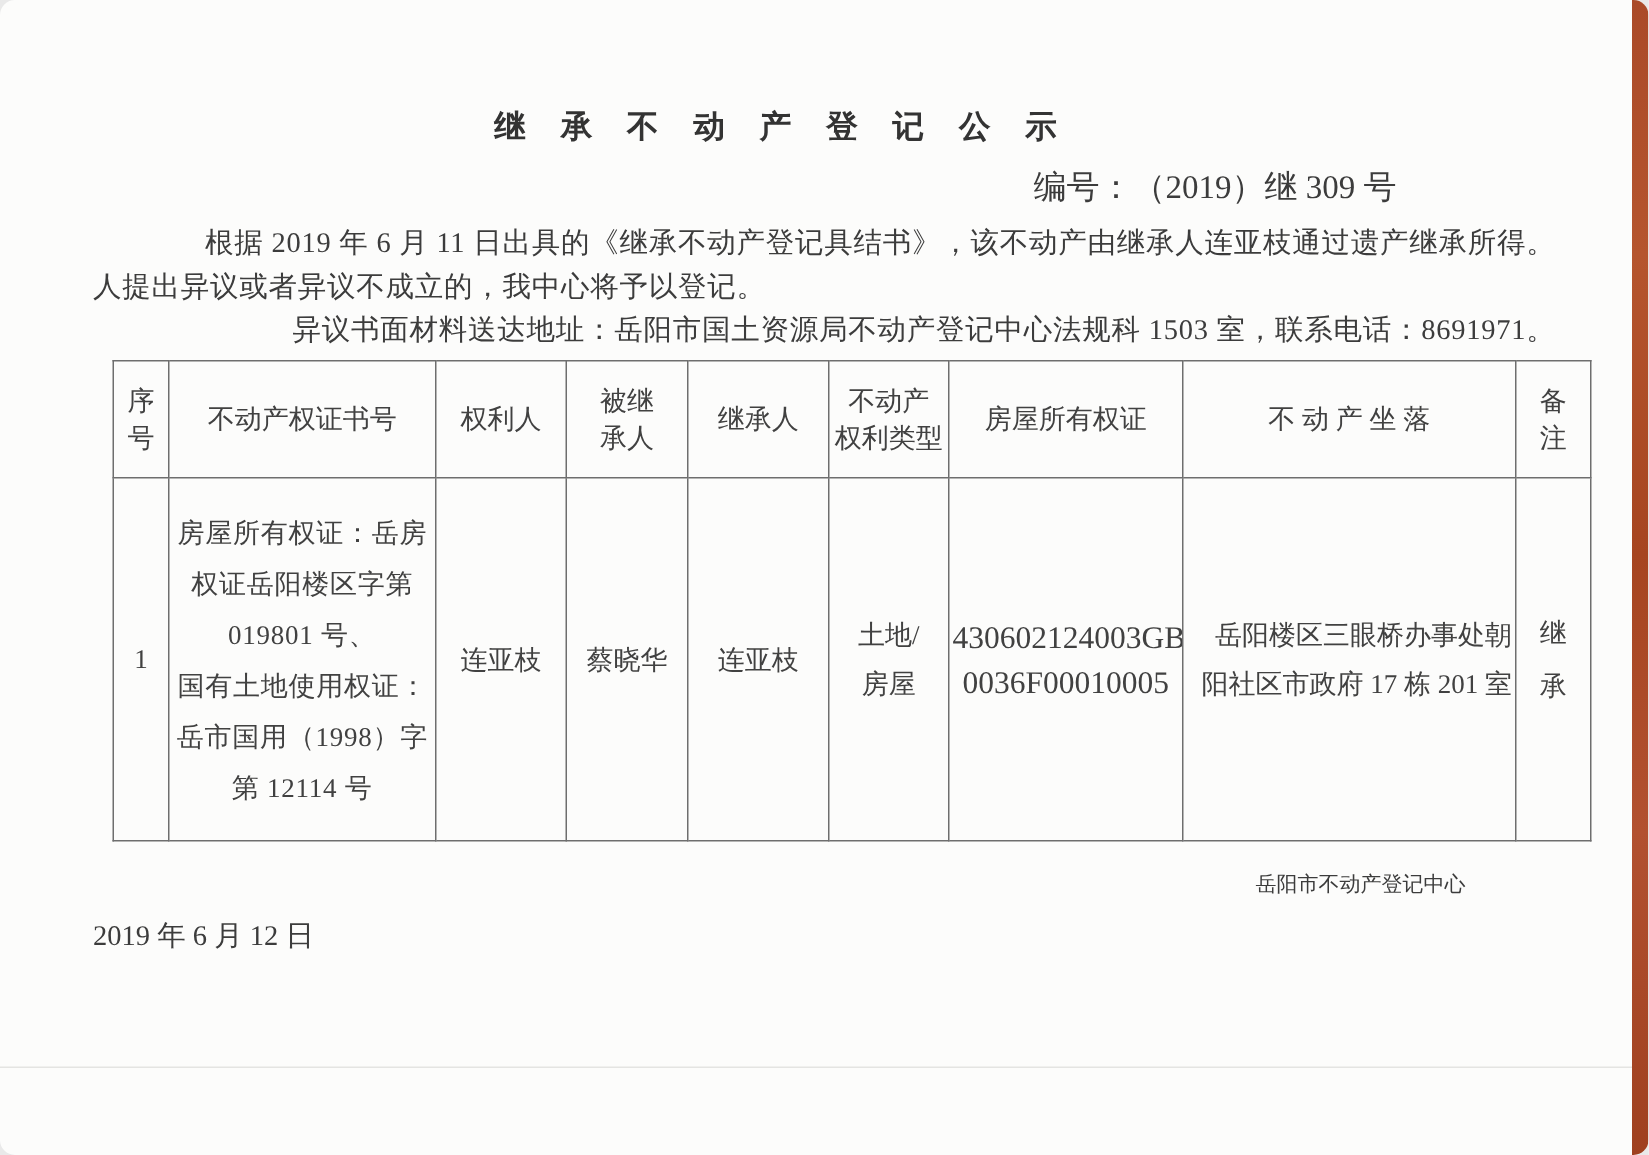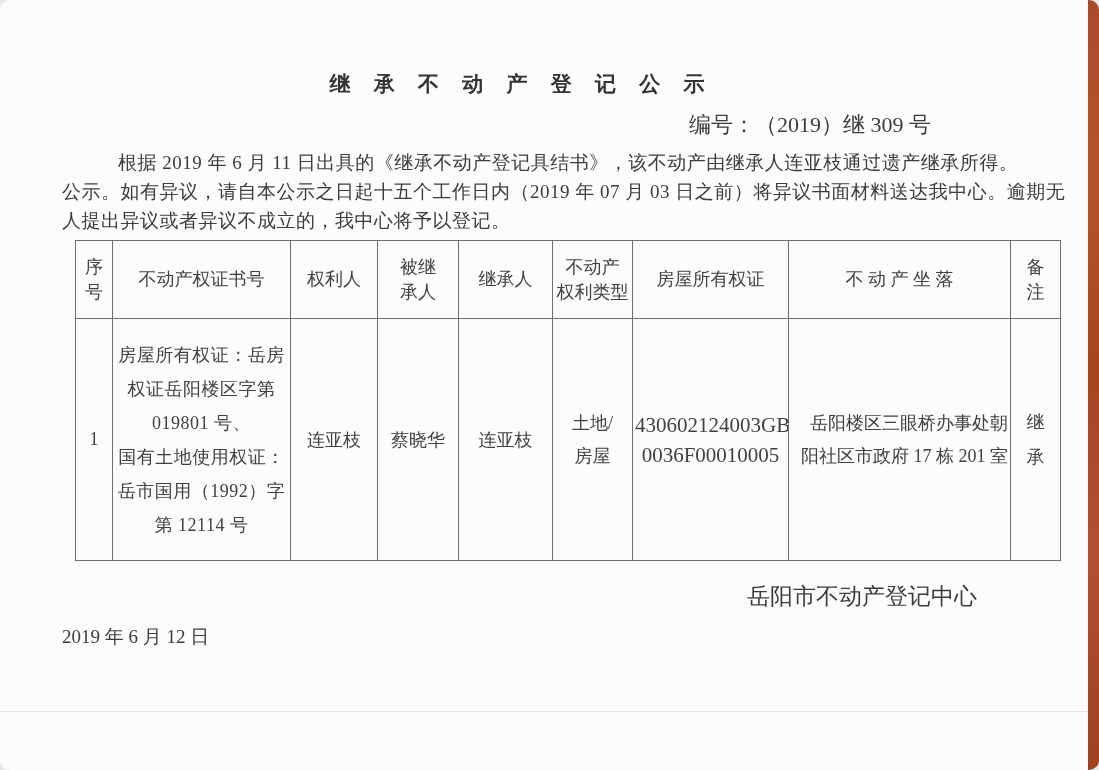--- a/index.html
+++ b/index.html
@@ -9,59 +9,59 @@
     font-family:"Liberation Serif","DejaVu Serif",serif; color:#3c3c3c;border-radius:10px;
   }
   .content {padding:70px 62px 0 62px;}
   .title {
     margin:0 56px 0 0; text-align:center;
     font-size:21px; font-weight:700; letter-spacing:9px; color:#333;
   }
   .doc-number {margin-top:12px; padding-right:106px; text-align:right; font-size:22px;}
   .body-text {margin-top:8px; font-size:19px; line-height:29px; letter-spacing:0.5px;}
   .line {white-space:nowrap;}
-  .line.indent {text-indent:56px;}
+  .line.indent {text-indent:56px;text-align:right;}
   table.reg {
     border-collapse:collapse; table-layout:fixed;
     margin:5px 0 0 13px; width:985px; font-size:18px; color:#414141;
   }
   table.reg th, table.reg td {
     border:1px solid #6e6e6e; text-align:center; vertical-align:middle;
     font-weight:400; padding:2px; overflow:hidden;
   }
   thead tr {height:78px;}
   tbody tr {height:242px;}
   .hl {display:block; line-height:25px;}
   .cert-line {display:block; line-height:34px; letter-spacing:0.5px;}
   .unit-line {display:block; line-height:30px; font-size:21px;}
   .loc-line {display:block; line-height:33px;text-align:right;}
   .type-line {display:block; line-height:33px;}
   .remark-line {display:block; line-height:35px;}
-  .footer-org {margin-top:20px; padding-right:60px; text-align:right; font-size:23px;}
+  .footer-org {margin-top:20px; padding-right:60px; text-align:right; font-size:14px;}
   .footer-date {margin-top:12px; padding-right:84px; text-align:left; font-size:19px;}
   .stripe {
     position:absolute; right:0; top:0; width:11px; height:770px;
     background:linear-gradient(180deg,#aa4a28 0%,#b5552e 22%,#a64520 48%,#b25130 72%,#9f401f 100%);
   }
   .scan-line {position:absolute; left:0; top:711px; width:1088px; height:1px; background:#e4e4e2;}
 </style>
 </head>
 <body>
 
 <div class="page">
   <div class="content">
 
     <h1 class="title">继 承 不 动 产 登 记 公 示</h1>
 
     <div class="doc-number">编号：（2019）继 309 号</div>
 
     <div class="body-text">
       <div class="line indent">根据 2019 年 6 月 11 日出具的《继承不动产登记具结书》，该不动产由继承人连亚枝通过遗产继承所得。</div>
-      <div class="line">公示。如有异议，请自本公示之日起十五个工作日内（2019 年 07 月 03 日之前）将异议书面材料送达我中心。逾期无</div>
       <div class="line">人提出异议或者异议不成立的，我中心将予以登记。</div>
+      <div class="line indent">异议书面材料送达地址：岳阳市国土资源局不动产登记中心法规科 1503 室，联系电话：8691971。</div>
     </div>
 
     <table class="reg">
       <colgroup>
         <col style="width:37px">
           <col style="width:178px">
           <col style="width:87px">
         <col style="width:81px">
           <col style="width:94px">
           <col style="width:80px">
@@ -105,21 +105,21 @@
         </tr>
       </thead>
       <tbody>
         <tr>
           <td>1</td>
           <td>
             <span class="cert-line">房屋所有权证：岳房</span>
             <span class="cert-line">权证岳阳楼区字第</span>
             <span class="cert-line">019801 号、</span>
             <span class="cert-line">国有土地使用权证：</span>
-            <span class="cert-line">岳市国用（1992）字</span>
+            <span class="cert-line">岳市国用（1998）字</span>
             <span class="cert-line">第 12114 号</span>
           </td>
           <td>连亚枝</td>
           <td>蔡晓华</td>
           <td>连亚枝</td>
           <td>
             <span class="type-line">土地/</span>
             <span class="type-line">房屋</span>
           </td>
           <td>

